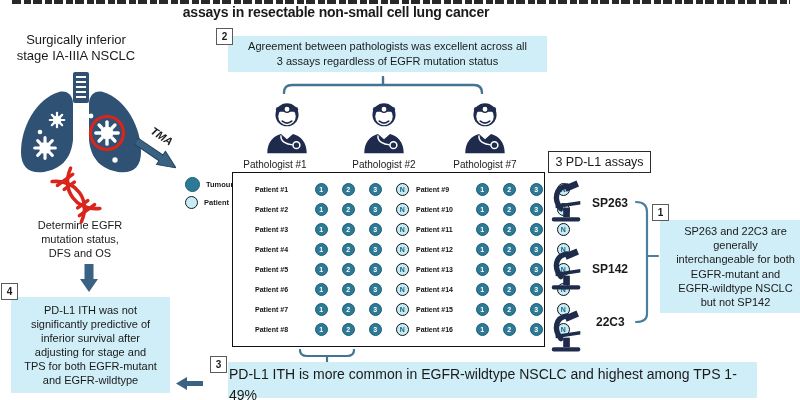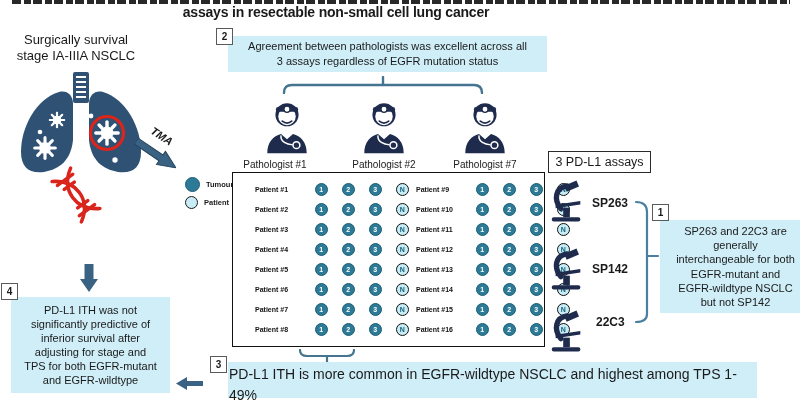--- a/index.html
+++ b/index.html
@@ -100,21 +100,21 @@
       </g>
     </symbol>
   </defs>
 </svg>
 
 <div id="fig">
 
   <div id="clipped-title" class="abs"></div>
   <div id="title2" class="abs">assays in resectable non-small cell lung cancer</div>
 
-  <div id="intro" class="abs pre">Surgically survival
+  <div id="intro" class="abs pre">Surgically inferior
 stage IA-IIIA NSCLC</div>
 
   <svg class="abs" style="left:18px;top:70px" width="126" height="106" viewBox="0 0 126 106">
     <rect x="55" y="2" width="16" height="31" rx="2" fill="#2e5174"></rect>
     <g fill="#fff">
       <rect x="58" y="6" width="10" height="2"></rect>
         <rect x="58" y="11" width="10" height="2"></rect>
       <rect x="58" y="16" width="10" height="2"></rect>
         <rect x="58" y="21" width="10" height="2"></rect>
       <rect x="58" y="26" width="10" height="2"></rect>
@@ -141,20 +141,23 @@
     <g fill="none" stroke="#da251d" stroke-width="3.4" stroke-linecap="round">
       <path d="M7,2 C27,14 27,38 7,50"></path>
       <path d="M29,2 C9,14 9,38 29,50"></path>
       <line x1="9" y1="8" x2="27" y2="8"></line>
         <line x1="12" y1="15" x2="24" y2="15"></line>
       <line x1="12" y1="37" x2="24" y2="37"></line>
         <line x1="9" y1="44" x2="27" y2="44"></line>
     </g>
   </svg>
 
+  <div id="egfr-note" class="abs pre">Determine EGFR
+mutation status,
+DFS and OS</div>
 
   <svg class="abs" style="left:80px;top:264px" width="18" height="28" viewBox="0 0 18 28">
     <polygon points="4.5,0 13.5,0 13.5,15 18,15 9,28 0,15 4.5,15" fill="#3a6283"></polygon>
   </svg>
 
   <div id="num4" class="abs numbox">4</div>
   <div id="box4" class="abs cyan pre">PD-L1 ITH was not
 significantly predictive of
 inferior survival after
 adjusting for stage and

